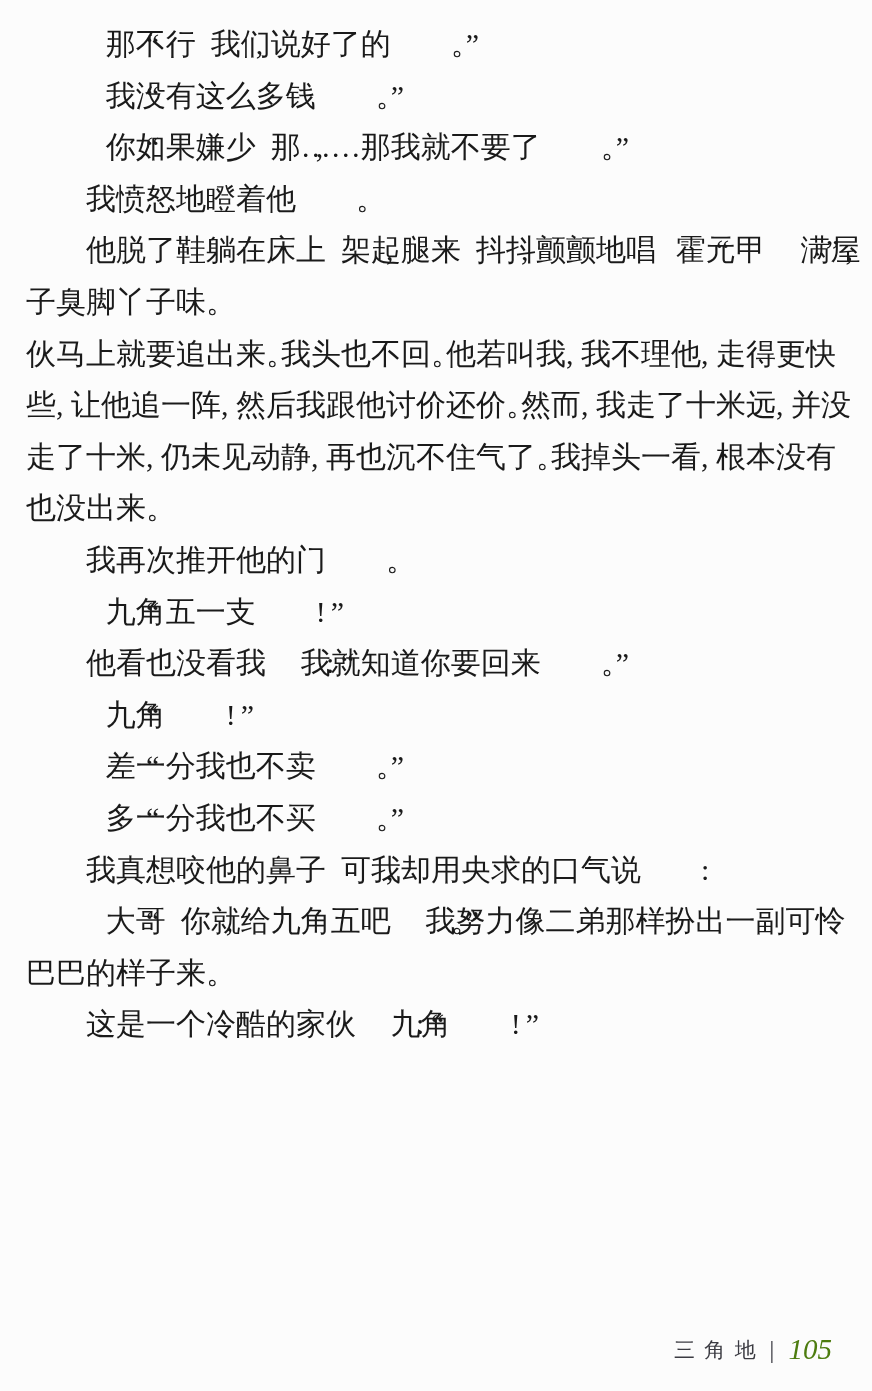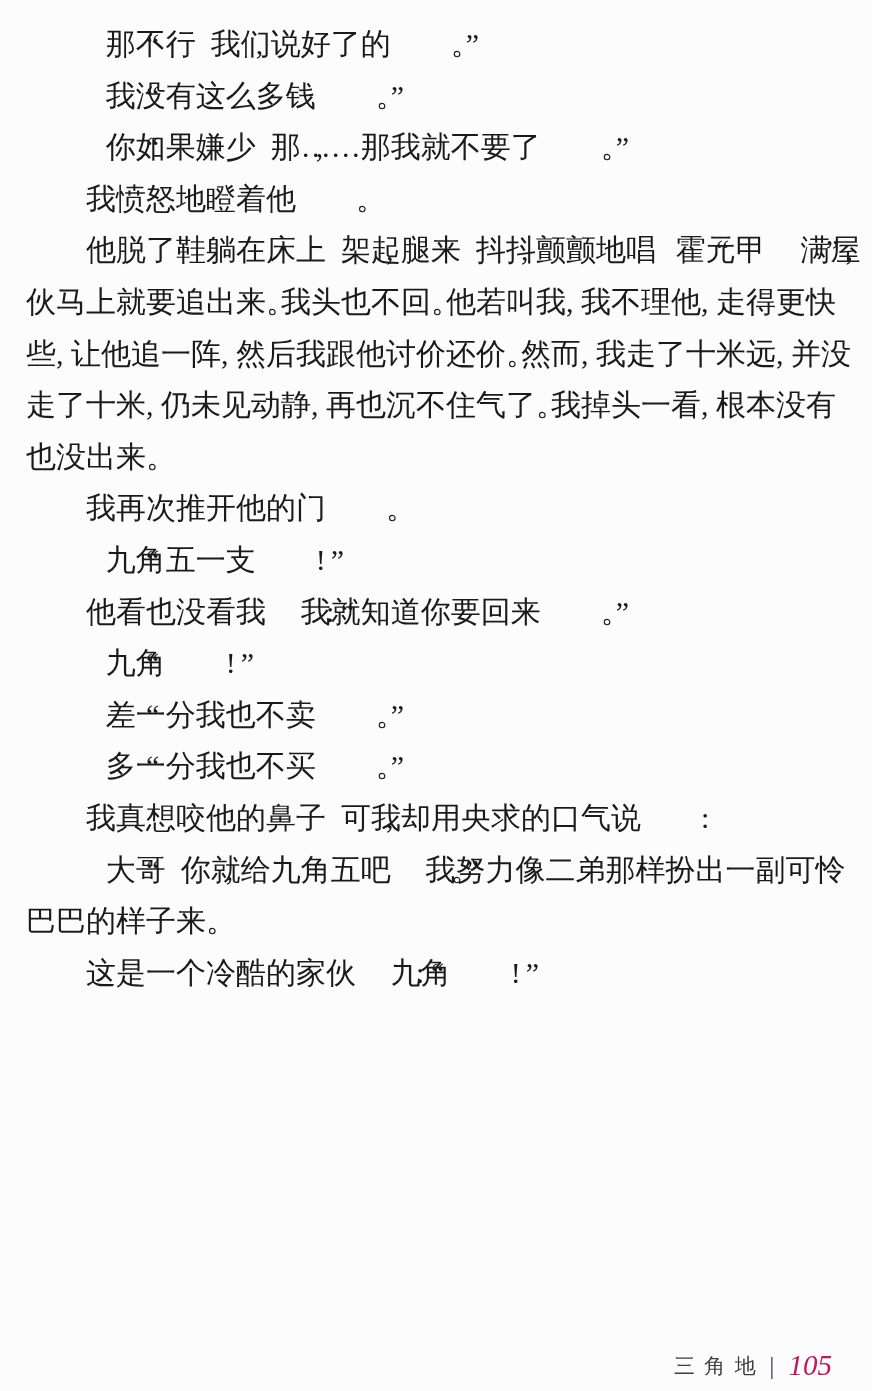--- a/index.html
+++ b/index.html
@@ -28,52 +28,52 @@
   .indent { text-indent: 2em; }
   
   .pn { display: inline-block; width: 0.5em; }
   .pq { display: inline-block; width: 0.66em; }
   .footer {
     position: absolute;
     top: 1333px;
     right: 40px;
     display: flex;
     align-items: flex-end;
-    margin-top: 16px;
   }
   .chapter {
     font-size: 21px;
     line-height: 30px;
     letter-spacing: 0.45em;
     color: #3b3b42;
   }
   .sep {
     font-size: 26px;
     line-height: 31px;
     color: #45454c;
     margin: 0 14px 0 4px;
     font-style: normal;
   }
   .pagenum {
     font-size: 29px;
     line-height: 32px;
     font-style: italic;
-    color: #be185d;
+    color: #4d7c0f;
   }
 </style>
 </head>
 <body>
 
 <div class="page">
   <div class="text-block">
     <div class="line indent"><span class="pq">“</span>那不行<span class="pn">,</span>我们说好了的<span class="pn">。</span><span class="pq">”</span></div>
     <div class="line indent"><span class="pq">“</span>我没有这么多钱<span class="pn">。</span><span class="pq">”</span></div>
     <div class="line indent"><span class="pq">“</span>你如果嫌少<span class="pn">,</span>那……那我就不要了<span class="pn">。</span><span class="pq">”</span></div>
     <div class="line indent">我愤怒地瞪着他<span class="pn">。</span></div>
     <div class="line indent">他脱了鞋躺在床上<span class="pn">,</span>架起腿来<span class="pn">,</span>抖抖颤颤地唱<span class="pq">“</span>霍元甲<span class="pq">”</span><span class="pn">,</span>满屋</div>
+    <div class="line">子臭脚丫子味<span class="pn">。</span></div>
     <div class="line">伙马上就要追出来<span class="pn">。</span>我头也不回<span class="pn">。</span>他若叫我<span class="pn">,</span>我不理他<span class="pn">,</span>走得更快</div>
     <div class="line">些<span class="pn">,</span>让他追一阵<span class="pn">,</span>然后我跟他讨价还价<span class="pn">。</span>然而<span class="pn">,</span>我走了十米远<span class="pn">,</span>并没</div>
     <div class="line">走了十米<span class="pn">,</span>仍未见动静<span class="pn">,</span>再也沉不住气了<span class="pn">。</span>我掉头一看<span class="pn">,</span>根本没有</div>
     <div class="line">也没出来<span class="pn">。</span></div>
     <div class="line indent">我再次推开他的门<span class="pn">。</span></div>
     <div class="line indent"><span class="pq">“</span>九角五一支<span class="pn">!</span><span class="pq">”</span></div>
     <div class="line indent">他看也没看我<span class="pn">:</span><span class="pq">“</span>我就知道你要回来<span class="pn">。</span><span class="pq">”</span></div>
     <div class="line indent"><span class="pq">“</span>九角<span class="pn">!</span><span class="pq">”</span></div>
     <div class="line indent"><span class="pq">“</span>差一分我也不卖<span class="pn">。</span><span class="pq">”</span></div>
     <div class="line indent"><span class="pq">“</span>多一分我也不买<span class="pn">。</span><span class="pq">”</span></div>

